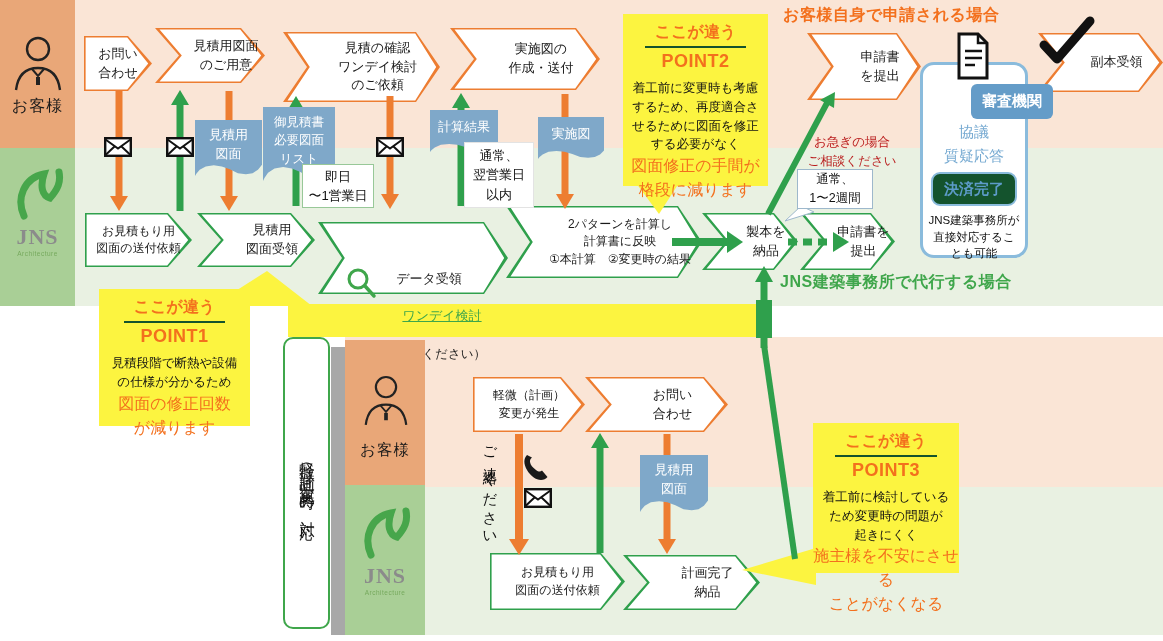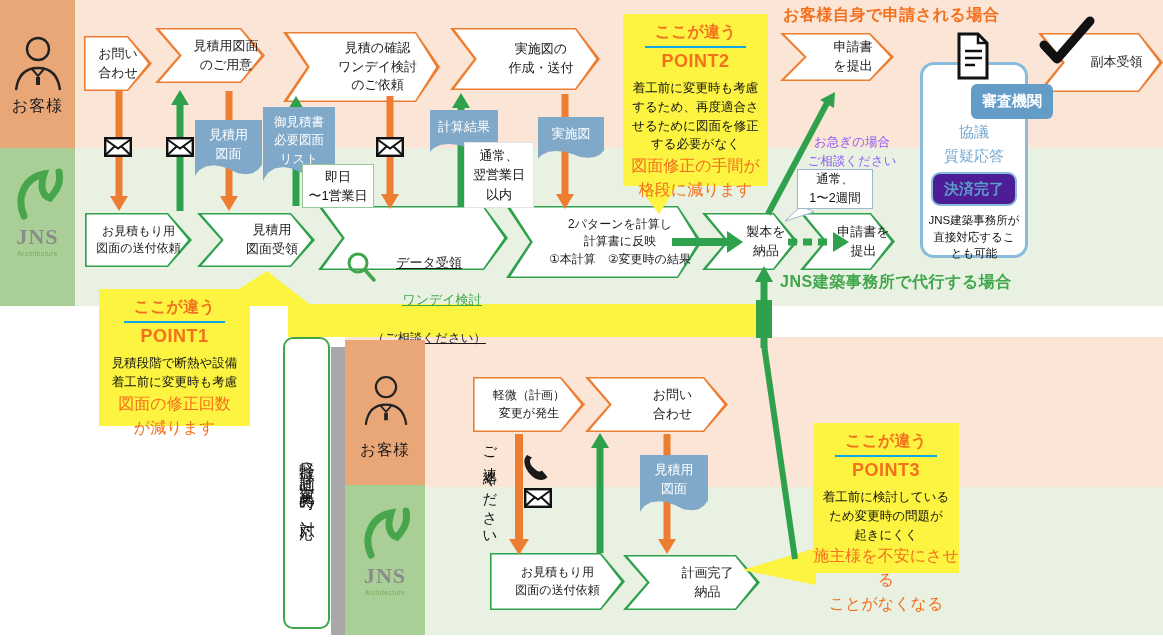--- a/index.html
+++ b/index.html
@@ -30,35 +30,35 @@
   .chev .txt.sm{font-size:12px;}
   
   .doc{position:absolute;background:#7fa8c9;color:#fff;display:flex;align-items:center;justify-content:center;
        text-align:center;white-space:pre-line;font-size:13px;line-height:1.45;padding-bottom:7px;box-sizing:border-box;
        clip-path:polygon(0 0,100% 0,100% 80%,94% 89%,86% 95%,76% 97%,64% 95%,52% 88%,40% 83%,28% 81%,16% 83%,7% 89%,2% 96%,0 100%);}
   
   .tbox{position:absolute;background:#fff;display:flex;align-items:center;justify-content:center;text-align:center;
         white-space:pre-line;font-size:13px;line-height:1.5;color:#111;box-sizing:border-box;}
   
   .pt{position:absolute;background:#fcf440;text-align:center;padding-top:8px;box-sizing:border-box;}
-  .pt .t{display:inline-block;color:#f3701d;font-weight:bold;font-size:16px;border-bottom:2px solid #0ea5e9;padding:0 10px 3px;}
+  .pt .t{display:inline-block;color:#f3701d;font-weight:bold;font-size:16px;border-bottom:2px solid #14532d;padding:0 10px 3px;}
   .pt .l{color:#f3701d;font-weight:bold;font-size:18px;margin-top:3px;letter-spacing:0.5px;}
   .pt .b{font-size:12.5px;line-height:1.5;margin-top:7px;white-space:pre-line;color:#111;}
   .pt .h{font-size:16px;line-height:1.5;color:#f3701d;white-space:pre-line;}
   
   .panel{position:absolute;background:#fff;border:3px solid #8abbdc;border-radius:14px;box-sizing:border-box;}
   .badge{position:absolute;background:#649cc8;color:#fff;font-weight:bold;font-size:15px;border-radius:6px;
          display:flex;align-items:center;justify-content:center;}
   .bluetxt{position:absolute;color:#78abd2;font-size:15px;line-height:1.6;text-align:center;white-space:pre-line;}
-  .okbox{position:absolute;background:#4c1d95;border:2.5px solid #8abbdc;border-radius:9px;color:#5d9bc9;font-weight:bold;
+  .okbox{position:absolute;background:#14532d;border:2.5px solid #8abbdc;border-radius:9px;color:#5d9bc9;font-weight:bold;
          font-size:15px;display:flex;align-items:center;justify-content:center;box-sizing:border-box;}
   .panelnote{position:absolute;font-size:11.5px;line-height:1.45;text-align:center;white-space:pre-line;color:#111;}
   .head-orange{position:absolute;color:#f3701d;font-weight:bold;font-size:16px;letter-spacing:0.5px;}
   .head-green{position:absolute;color:#3fa64b;font-weight:bold;font-size:16px;letter-spacing:0.5px;}
-  .note{position:absolute;font-size:12.5px;line-height:1.55;text-align:center;white-space:pre-line;color:#8b5cf6;}
+  .note{position:absolute;font-size:12.5px;line-height:1.55;text-align:center;white-space:pre-line;color:#b91c1c;}
   .vlabel{position:absolute;background:#fff;border:2.5px solid #3fa64b;border-radius:10px;box-sizing:border-box;
           writing-mode:vertical-rl;display:flex;align-items:center;justify-content:center;
           font-size:15.5px;letter-spacing:4px;color:#111;}
   .vtext{position:absolute;writing-mode:vertical-rl;font-size:14.5px;letter-spacing:3px;color:#111;}
   svg.overlay{position:absolute;left:0;top:0;pointer-events:none;}
   .icon{position:absolute;}
 </style>
 </head>
 <body>
 
@@ -114,21 +114,21 @@
       <div class="txt">見積の確認
 ワンデイ検討
 のご依頼</div>
   </div>
   <div class="chev orange notch" style="left:450px;top:28px;width:150px;height:62px;">
     <div class="co"></div>
       <div class="ci"></div>
       <div class="txt">実施図の
 作成・送付</div>
   </div>
-  <div class="chev orange notch" style="left:780px;top:33px;width:114px;height:48px;">
+  <div class="chev orange notch" style="left:807px;top:33px;width:114px;height:67px;">
     <div class="co"></div>
       <div class="ci"></div>
       <div class="txt">申請書
 を提出</div>
   </div>
   <div class="chev orange notch" style="left:1038px;top:33px;width:125px;height:59px;">
     <div class="co"></div>
       <div class="ci"></div>
       <div class="txt">副本受領</div>
   </div>
@@ -138,21 +138,21 @@
       <div class="ci"></div>
       <div class="txt sm">お見積もり用
 図面の送付依頼</div>
   </div>
   <div class="chev green notch" style="left:197px;top:213px;width:118px;height:54px;">
     <div class="co"></div>
       <div class="ci"></div>
       <div class="txt">見積用
 図面受領</div>
   </div>
-  <div class="chev green notch" style="left:318px;top:206px;width:190px;height:64px;text-decoration:underline;">
+  <div class="chev green notch" style="left:318px;top:222px;width:190px;height:72px;">
     <div class="co"></div>
       <div class="ci"></div>
     <div class="txt" style="display:block;padding-top:10px;">
       <span class="icon" style="left:28px;top:26px;">
         <svg width="32" height="34" viewBox="0 0 32 34">
             <circle cx="12" cy="12" r="9" fill="none" stroke="#3fa64b" stroke-width="3"></circle>
             <line x1="19" y1="19" x2="28" y2="29" stroke="#3fa64b" stroke-width="3.5" stroke-linecap="round"></line>
           </svg>
       </span>
       <div>データ受領</div>
@@ -347,21 +347,21 @@
 質疑応答</div>
   <div class="okbox" style="left:931px;top:172px;width:86px;height:34px;">決済完了</div>
   <div class="panelnote" style="left:922px;top:212px;width:104px;">JNS建築事務所が
 直接対応するこ
 とも可能</div>
 
   <div class="pt" style="left:99px;top:289px;width:151px;height:137px;">
     <div><span class="t">ここが違う</span></div>
     <div class="l">POINT1</div>
     <div class="b">見積段階で断熱や設備
-着工前に変更時も考慮</div>
+の仕様が分かるため</div>
     <div class="h">図面の修正回数
 が減ります</div>
   </div>
   <div class="pt" style="left:623px;top:14px;width:145px;height:172px;">
     <div><span class="t">ここが違う</span></div>
     <div class="l">POINT2</div>
     <div class="b">着工前に変更時も考慮
 するため、再度適合さ
 せるために図面を修正
 する必要がなく</div>

